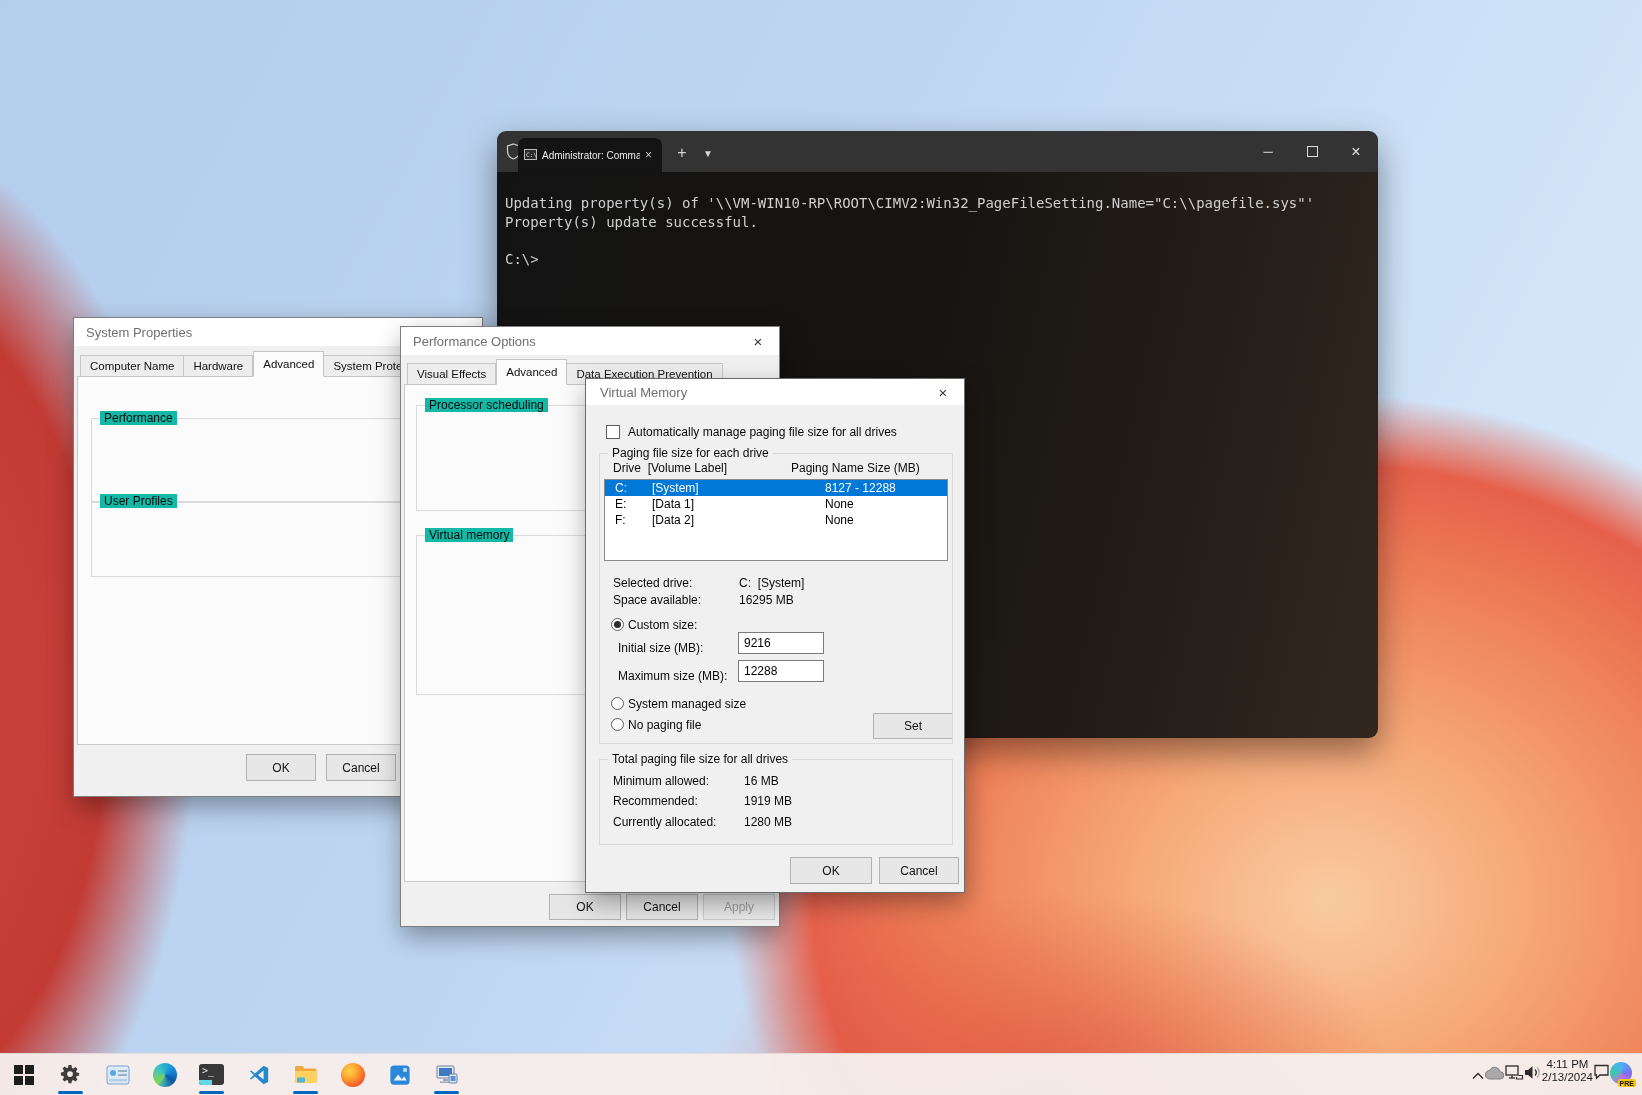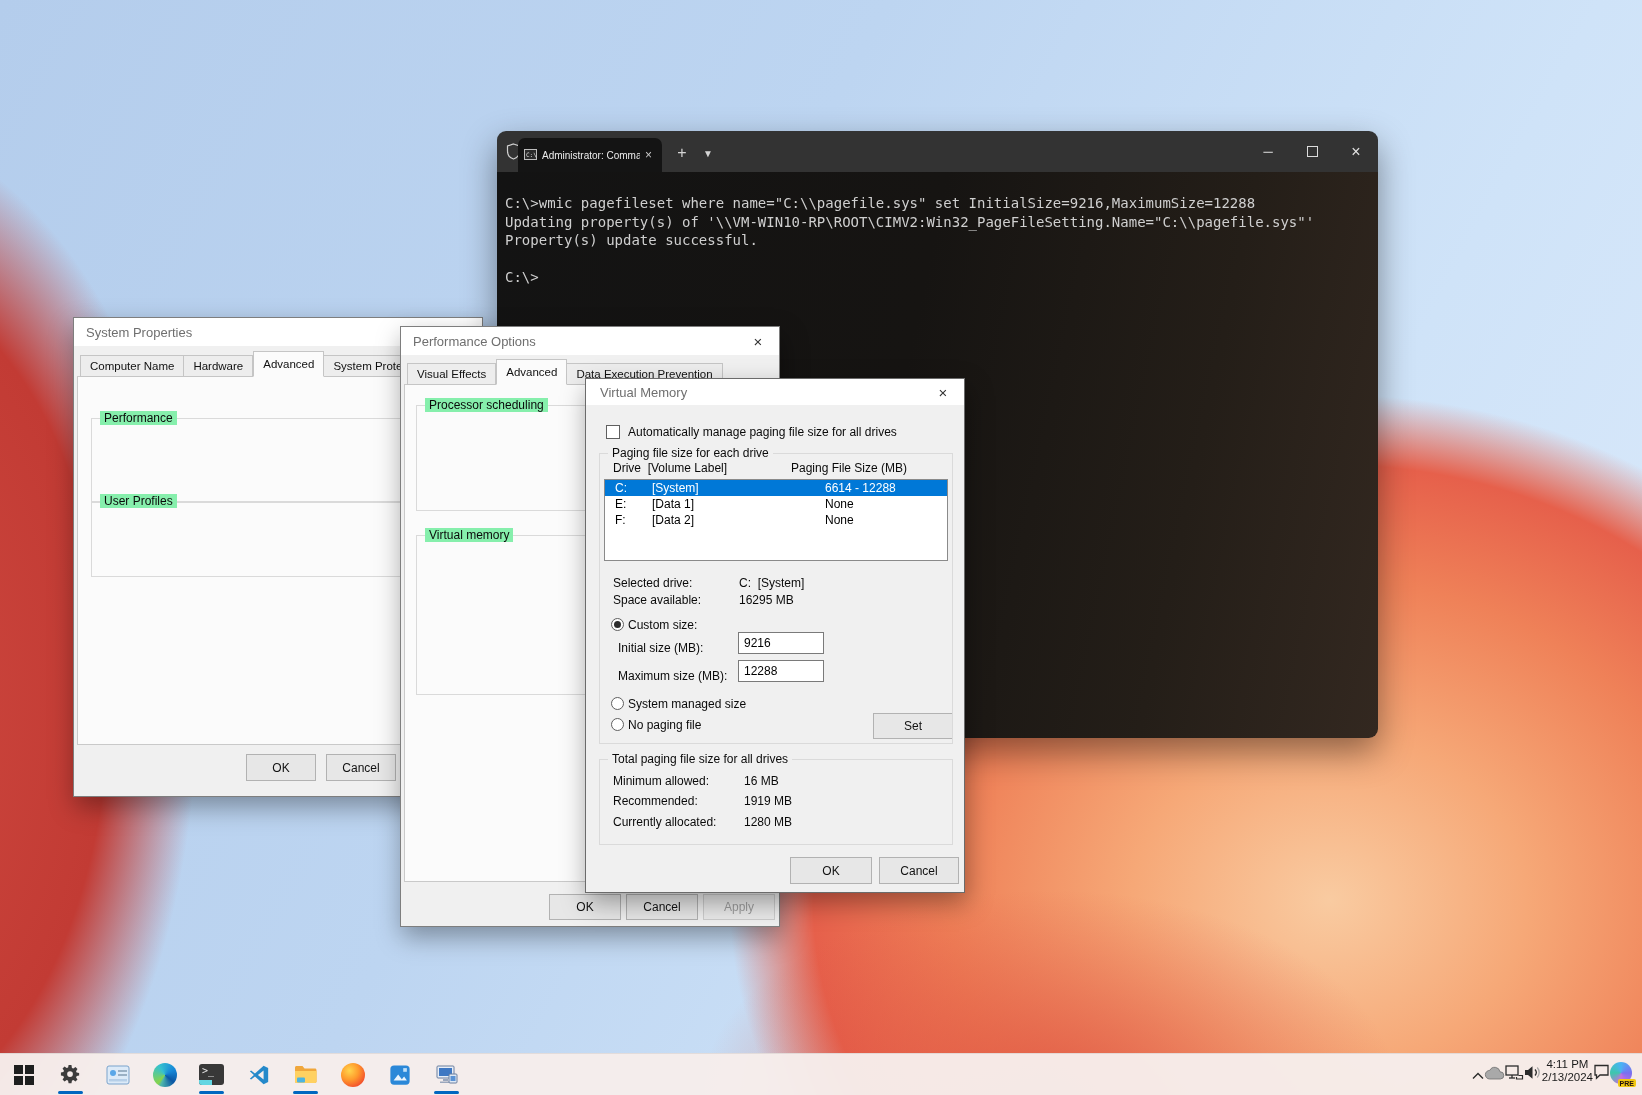--- a/index.html
+++ b/index.html
@@ -40,21 +40,21 @@
     justify-content:center;font-size:15px;color:#333;}
   .tabstrip{position:absolute;display:flex;align-items:flex-end;height:26px;z-index:3;}
   .tab{display:inline-flex;align-items:center;height:22px;padding:0 9px;font-size:11.5px;white-space:nowrap;
     background:#ededed;border:1px solid #c5c5c5;border-left-width:0;box-sizing:border-box;color:#111;}
   .tab:first-child{border-left-width:1px;}
   .tab.active{height:26px;background:#fbfbfb;border-left-width:1px;border-bottom:1px solid #fbfbfb;position:relative;z-index:4;}
   .page{position:absolute;background:#fbfbfb;border:1px solid #c9c9c9;box-sizing:border-box;z-index:1;}
   .txt{position:absolute;font-size:12px;white-space:nowrap;color:#0a0a0a;}
   .group{position:absolute;border:1px solid #dadada;box-sizing:border-box;z-index:2;}
   .glabel{position:absolute;top:-8px;left:8px;font-size:12px;padding:0 4px;white-space:nowrap;color:#0a0a0a;}
-  .bg-page .glabel{background:#86efac;}
+  .bg-page .glabel{background:#14b8a6;}
   .bg-gray .glabel{background:#f0f0f0;}
   .btn{position:absolute;background:#e7e7e7;border:1px solid #b2b2b2;font-size:12px;color:#121212;
     display:flex;align-items:center;justify-content:center;box-sizing:border-box;white-space:nowrap;overflow:hidden;}
   .btn.disabled{color:#9d9d9d;border-color:#cdcdcd;background:#eaeaea;}
   .radio{position:absolute;width:13px;height:13px;border:1px solid #5f5f5f;border-radius:50%;background:#fff;box-sizing:border-box;}
   .radio.sel::after{content:"";position:absolute;inset:2px;background:#2d2d2d;border-radius:50%;}
   .cb{position:absolute;width:14px;height:14px;background:#fff;border:1px solid #5f5f5f;box-sizing:border-box;}
   .tbox{position:absolute;background:#fff;border:1px solid #7a7a7a;font-size:12px;padding:0 5px;
     box-sizing:border-box;font-family:"Liberation Sans",sans-serif;color:#000;}
   .listbox{position:absolute;background:#fff;border:1px solid #8a8a8a;box-sizing:border-box;overflow:hidden;}
@@ -142,21 +142,20 @@
     <div class="term-newtab">+</div>
     <div class="term-caret">▼</div>
     <div class="term-controls">
       <div class="term-ctl">─</div>
       <div class="term-ctl">
           <span class="boxglyph"></span>
         </div>
       <div class="term-ctl" style="font-size:16px;">×</div>
     </div>
     <div class="term-body">
-      <div class="tline">C:\&gt;wmic pagefileset where name="C:\\pagefile.sys" set InitialSize=9216,MaximumSize=12288</div>
       <div class="tline">Updating property(s) of '\\VM-WIN10-RP\ROOT\CIMV2:Win32_PageFileSetting.Name="C:\\pagefile.sys"'</div>
       <div class="tline">Property(s) update successful.</div>
       <div class="tline"></div>
       <div class="tline">C:\&gt;</div>
     </div>
   </div>
 
   <div class="dlg" style="left:400px;top:326px;width:380px;height:601px;z-index:30;overflow:hidden;">
     <div class="titlebar"></div>
     <div class="dlg-title">Performance Options</div>
@@ -194,27 +193,27 @@
     <div class="dlg-title" style="top:6px;left:14px;">Virtual Memory</div>
     <div class="closex" style="top:2px;">×</div>
 
     <div class="cb" style="left:20px;top:46px;"></div>
     <div class="txt" style="left:42px;top:46px;">Automatically manage paging file size for all drives</div>
 
     <div class="group bg-gray" style="left:13px;top:74px;width:354px;height:291px;">
       <div class="glabel">Paging file size for each drive</div>
     </div>
     <div class="txt pre" style="left:27px;top:82px;">Drive  [Volume Label]</div>
-    <div class="txt" style="left:205px;top:82px;">Paging File Size (MB)</div>
+    <div class="txt" style="left:205px;top:82px;">Paging Name Size (MB)</div>
 
     <div class="listbox" style="left:18px;top:100px;width:344px;height:82px;">
       <div class="lrow sel">
         <span class="c-drive">C:</span>
         <span class="c-label">[System]</span>
-        <span class="c-size">6614 - 12288</span>
+        <span class="c-size">8127 - 12288</span>
       </div>
       <div class="lrow">
         <span class="c-drive">E:</span>
         <span class="c-label">[Data 1]</span>
         <span class="c-size">None</span>
       </div>
       <div class="lrow">
         <span class="c-drive">F:</span>
         <span class="c-label">[Data 2]</span>
         <span class="c-size">None</span>

